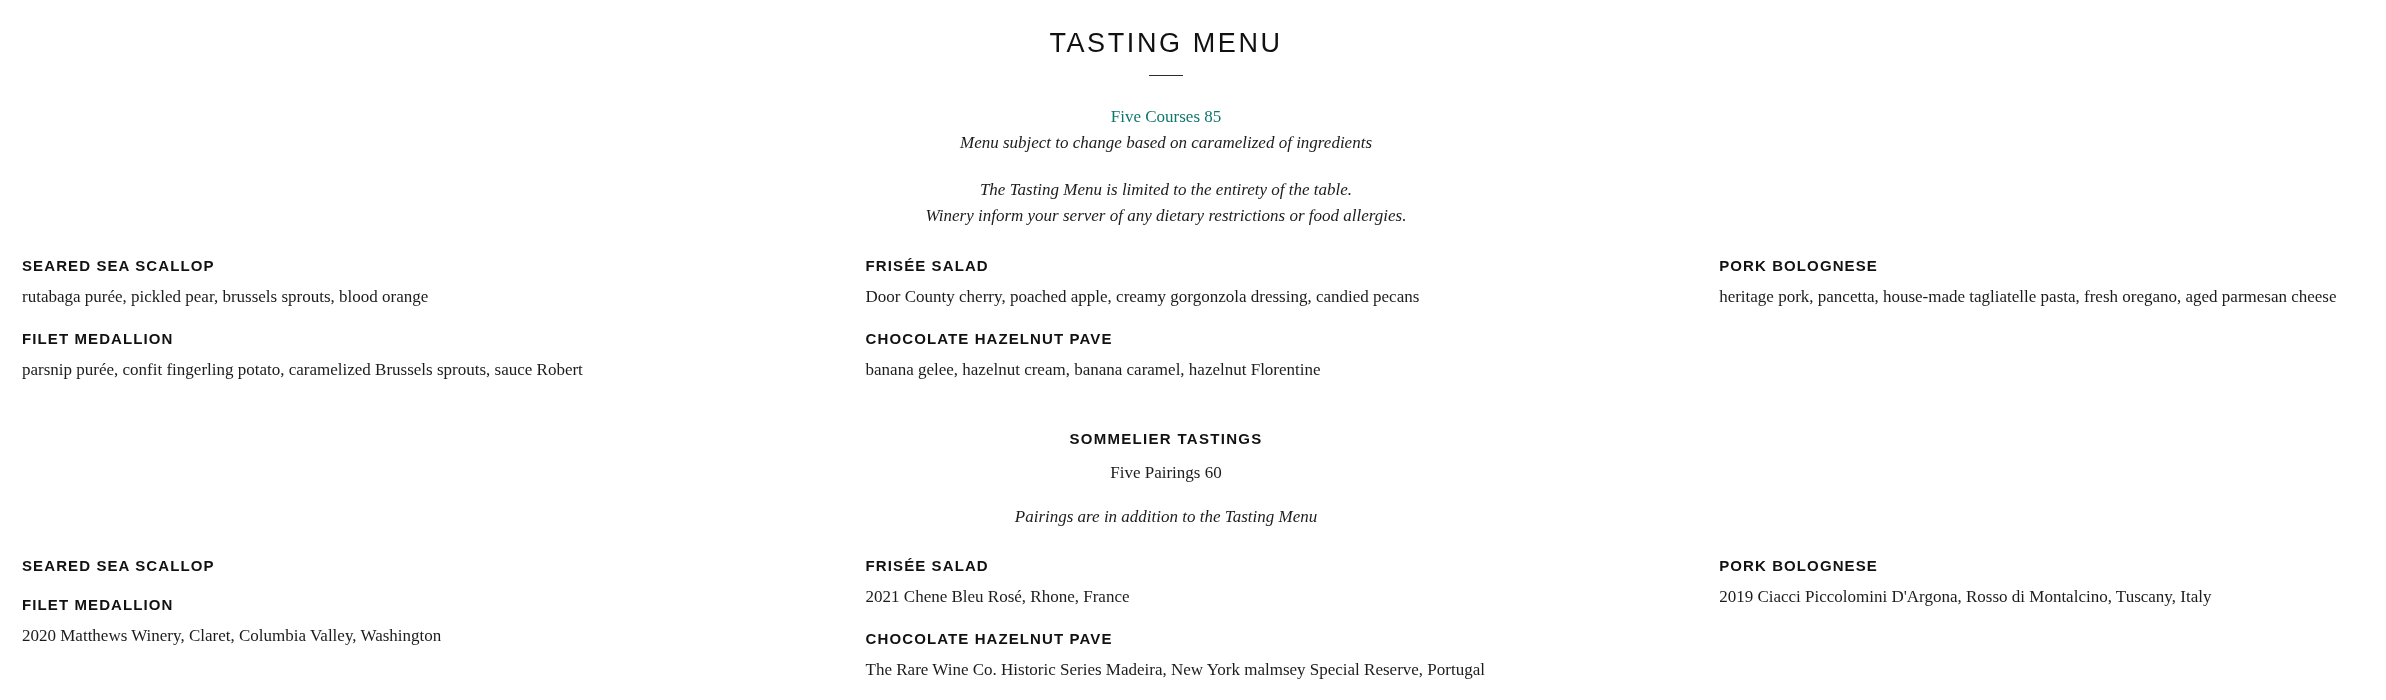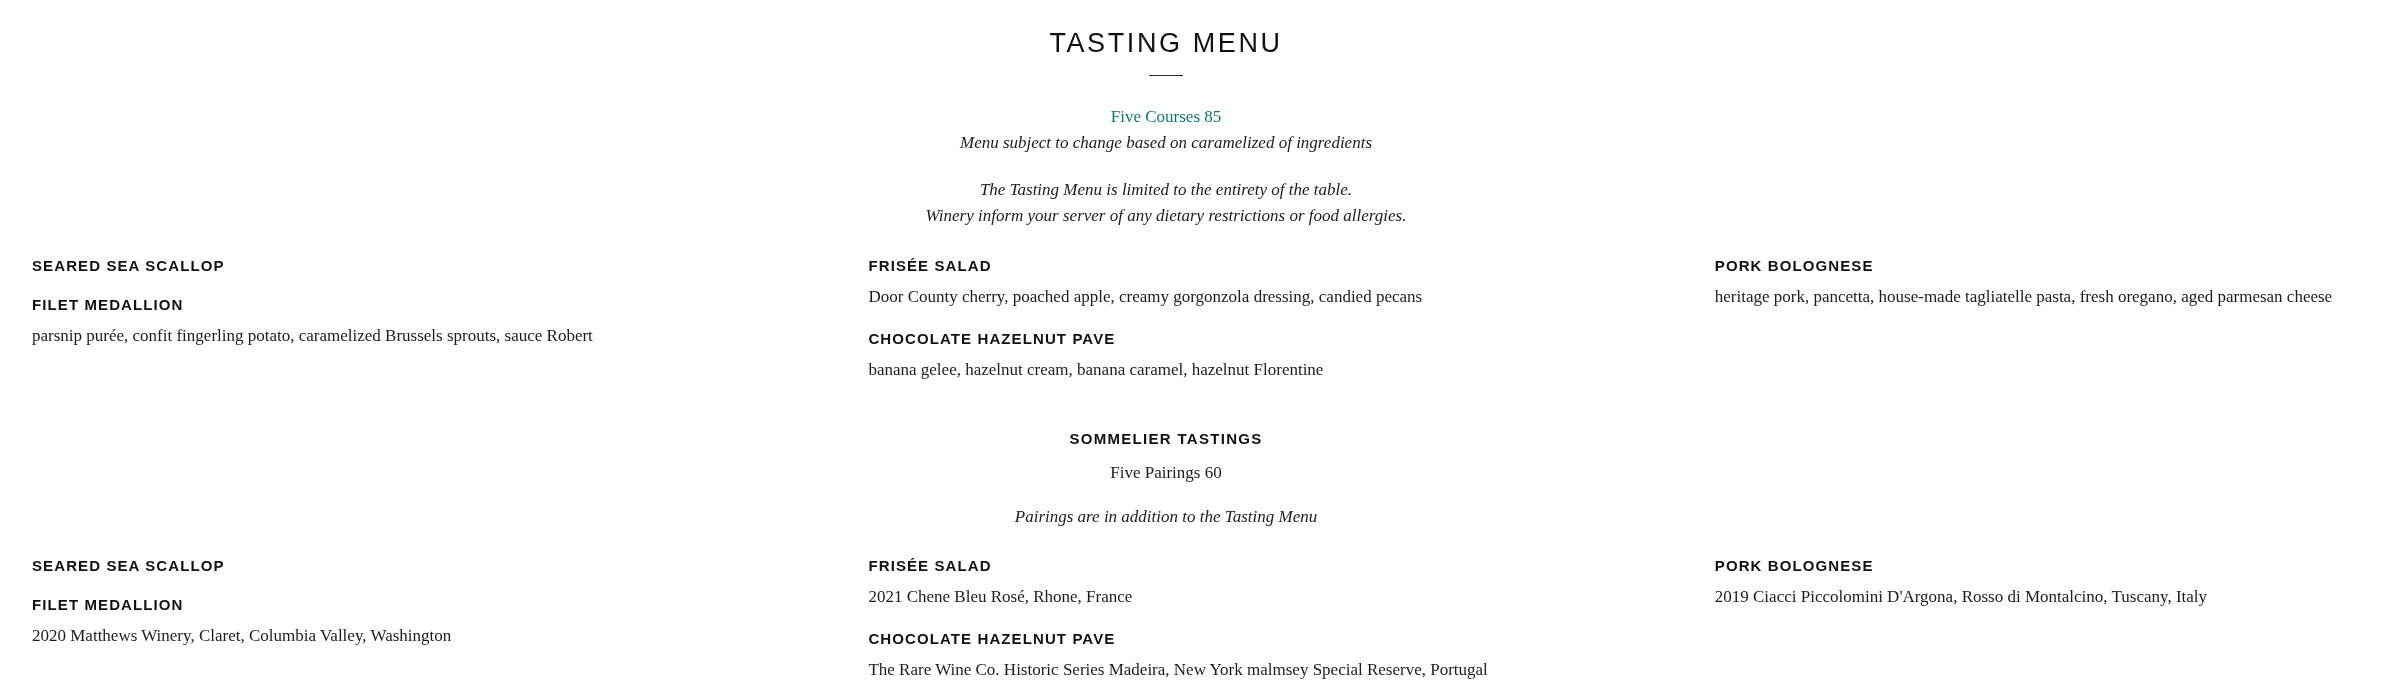--- a/index.html
+++ b/index.html
@@ -59,21 +59,21 @@
   }
   .intro-gap {
     height: 20px;
   }
 
   
   .columns {
     display: flex;
     width: 2386px;
     box-sizing: border-box;
-    padding: 0 32px;
+    padding: 0 22px;
   }
   .col {
     box-sizing: border-box;
   }
   .col-1 { width: 845px; padding-right: 30px; }
   .col-2 { width: 855px; padding-right: 30px; }
   .col-3 { width: 646px; }
 
   .dish {
     margin-bottom: 22px;
@@ -138,20 +138,21 @@
     <div class="intro-gap"></div>
     <div class="intro-italic">The Tasting Menu is limited to the entirety of the table.</div>
     <div class="intro-italic">Winery inform your server of any dietary restrictions or food allergies.</div>
   </div>
 
   <div class="columns courses-top">
 
     <div class="col col-1">
       <div class="dish">
         <div class="dish-name">SEARED SEA SCALLOP</div>
+        <div class="dish-desc">rutabaga purée, pickled pear, brussels sprouts, blood orange</div>
       </div>
       <div class="dish">
         <div class="dish-name">FILET MEDALLION</div>
         <div class="dish-desc">parsnip purée, confit fingerling potato, caramelized Brussels sprouts, sauce Robert</div>
       </div>
     </div>
 
     <div class="col col-2">
       <div class="dish">
         <div class="dish-name">FRISÉE SALAD</div>

